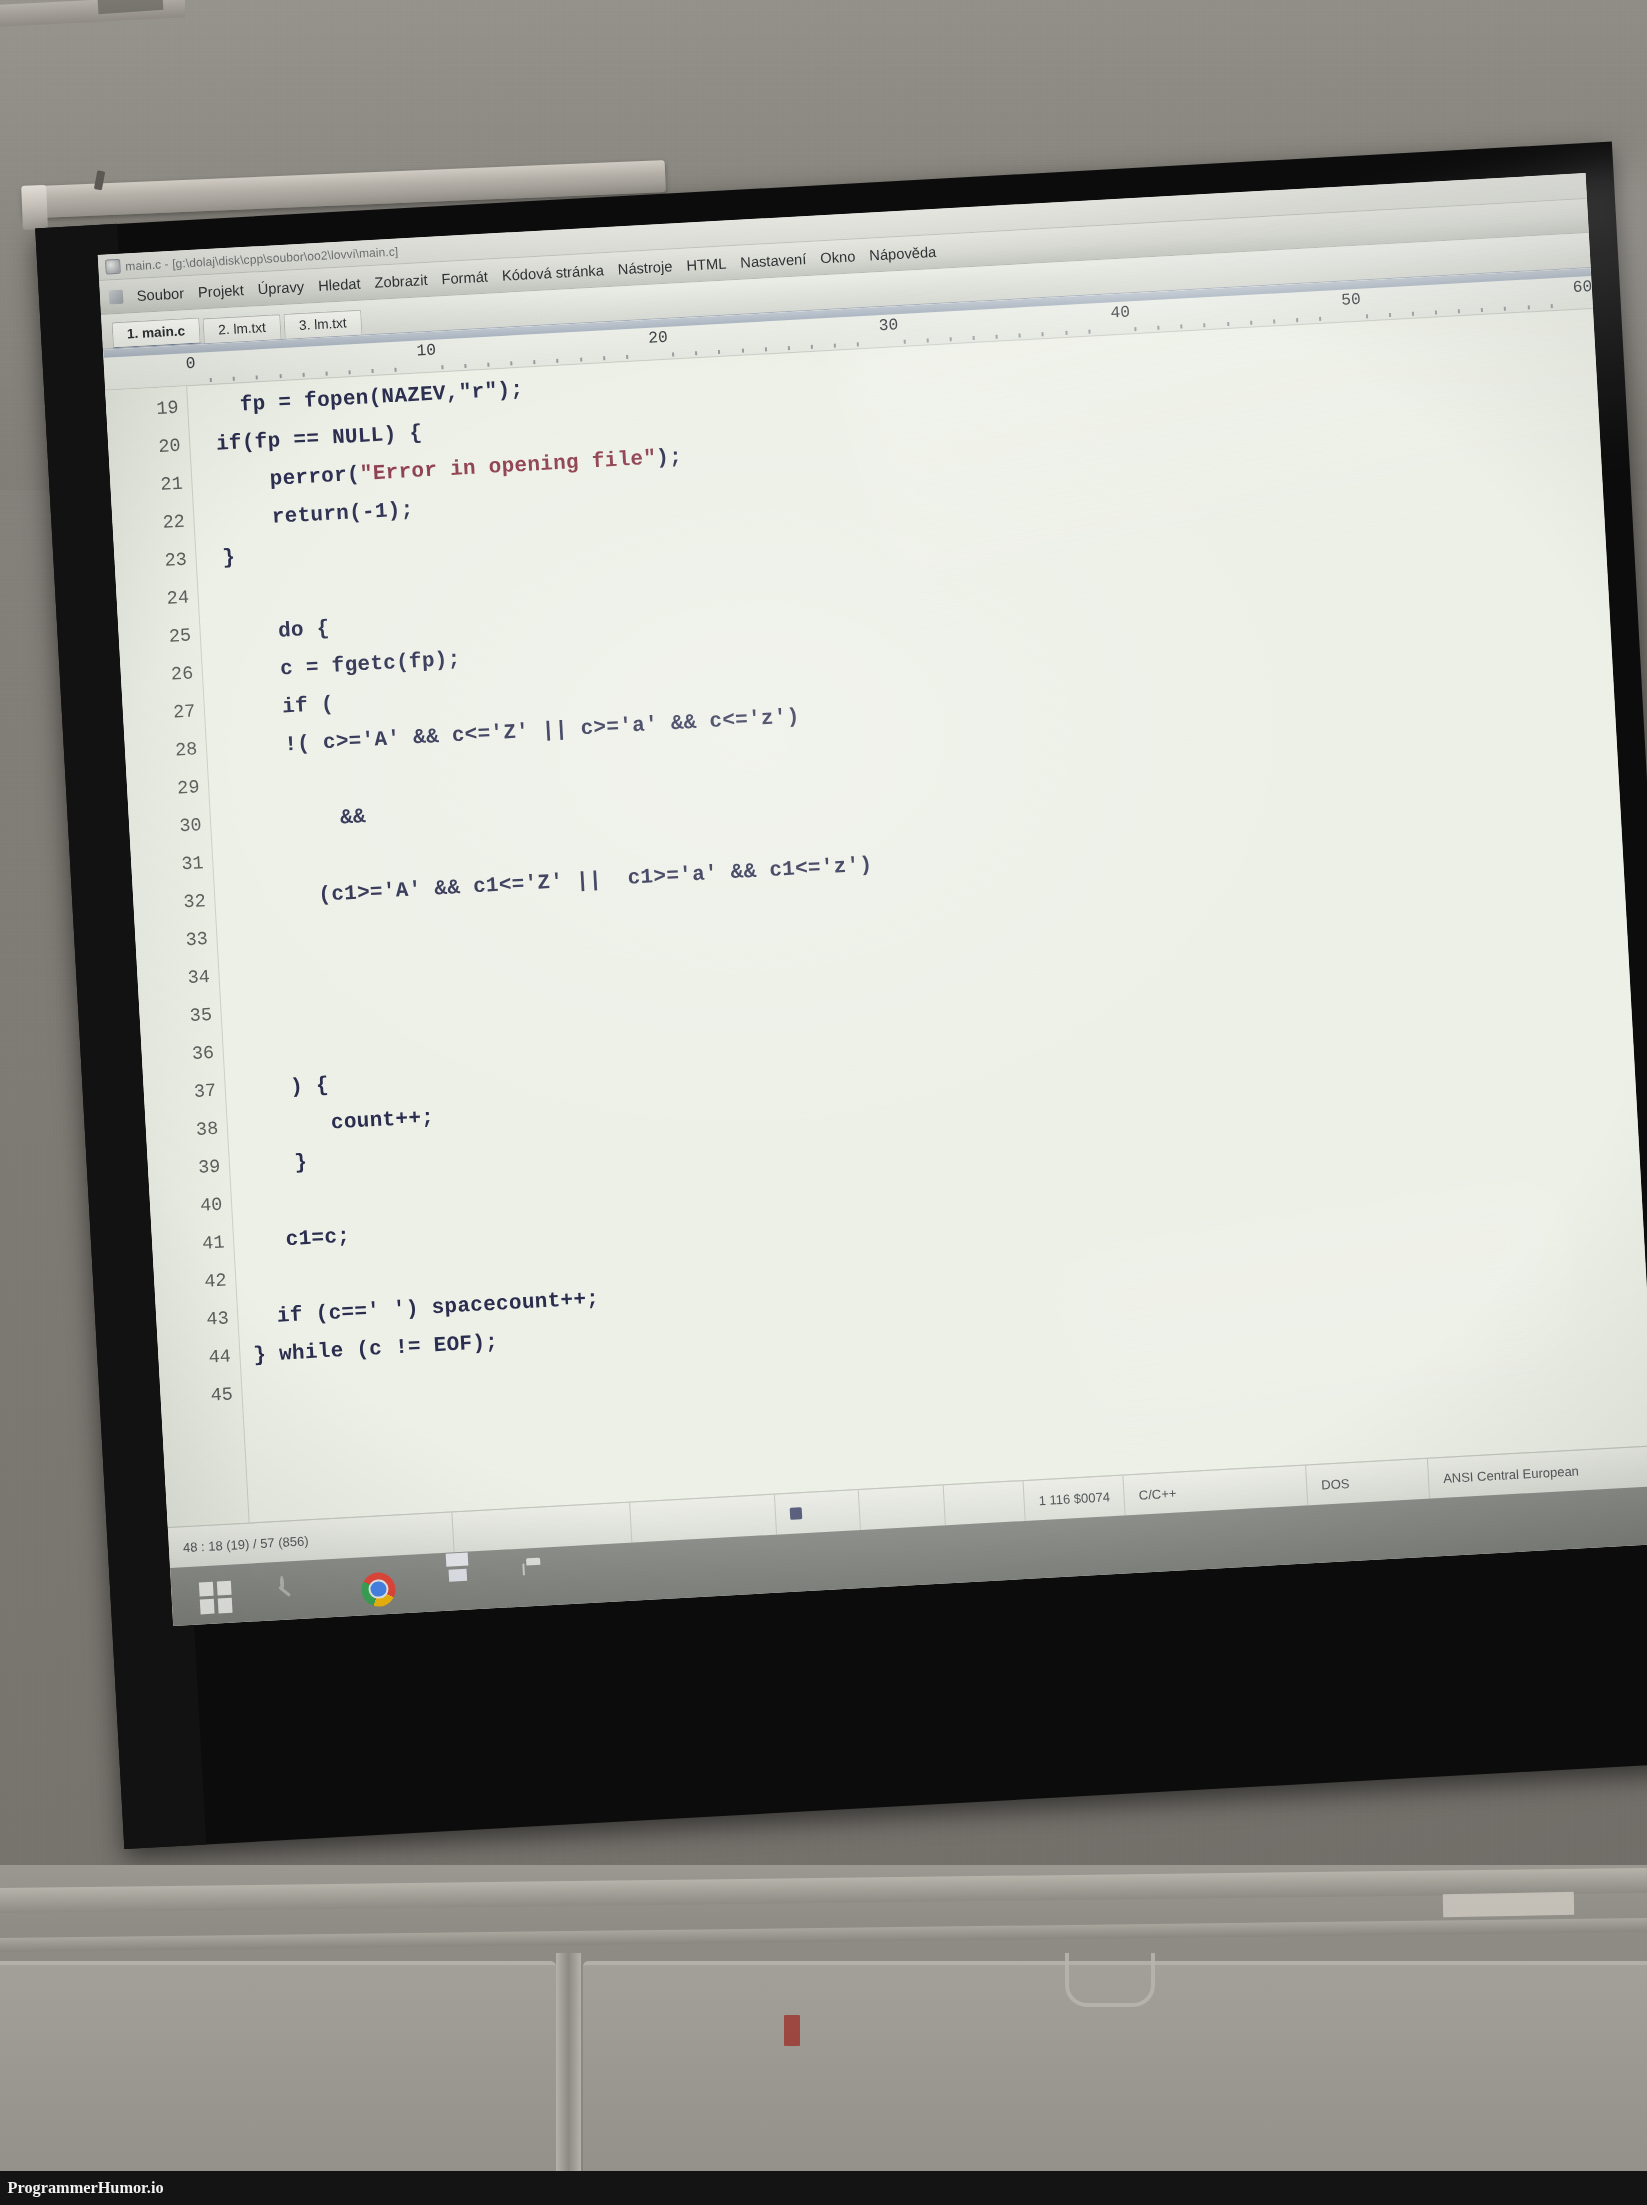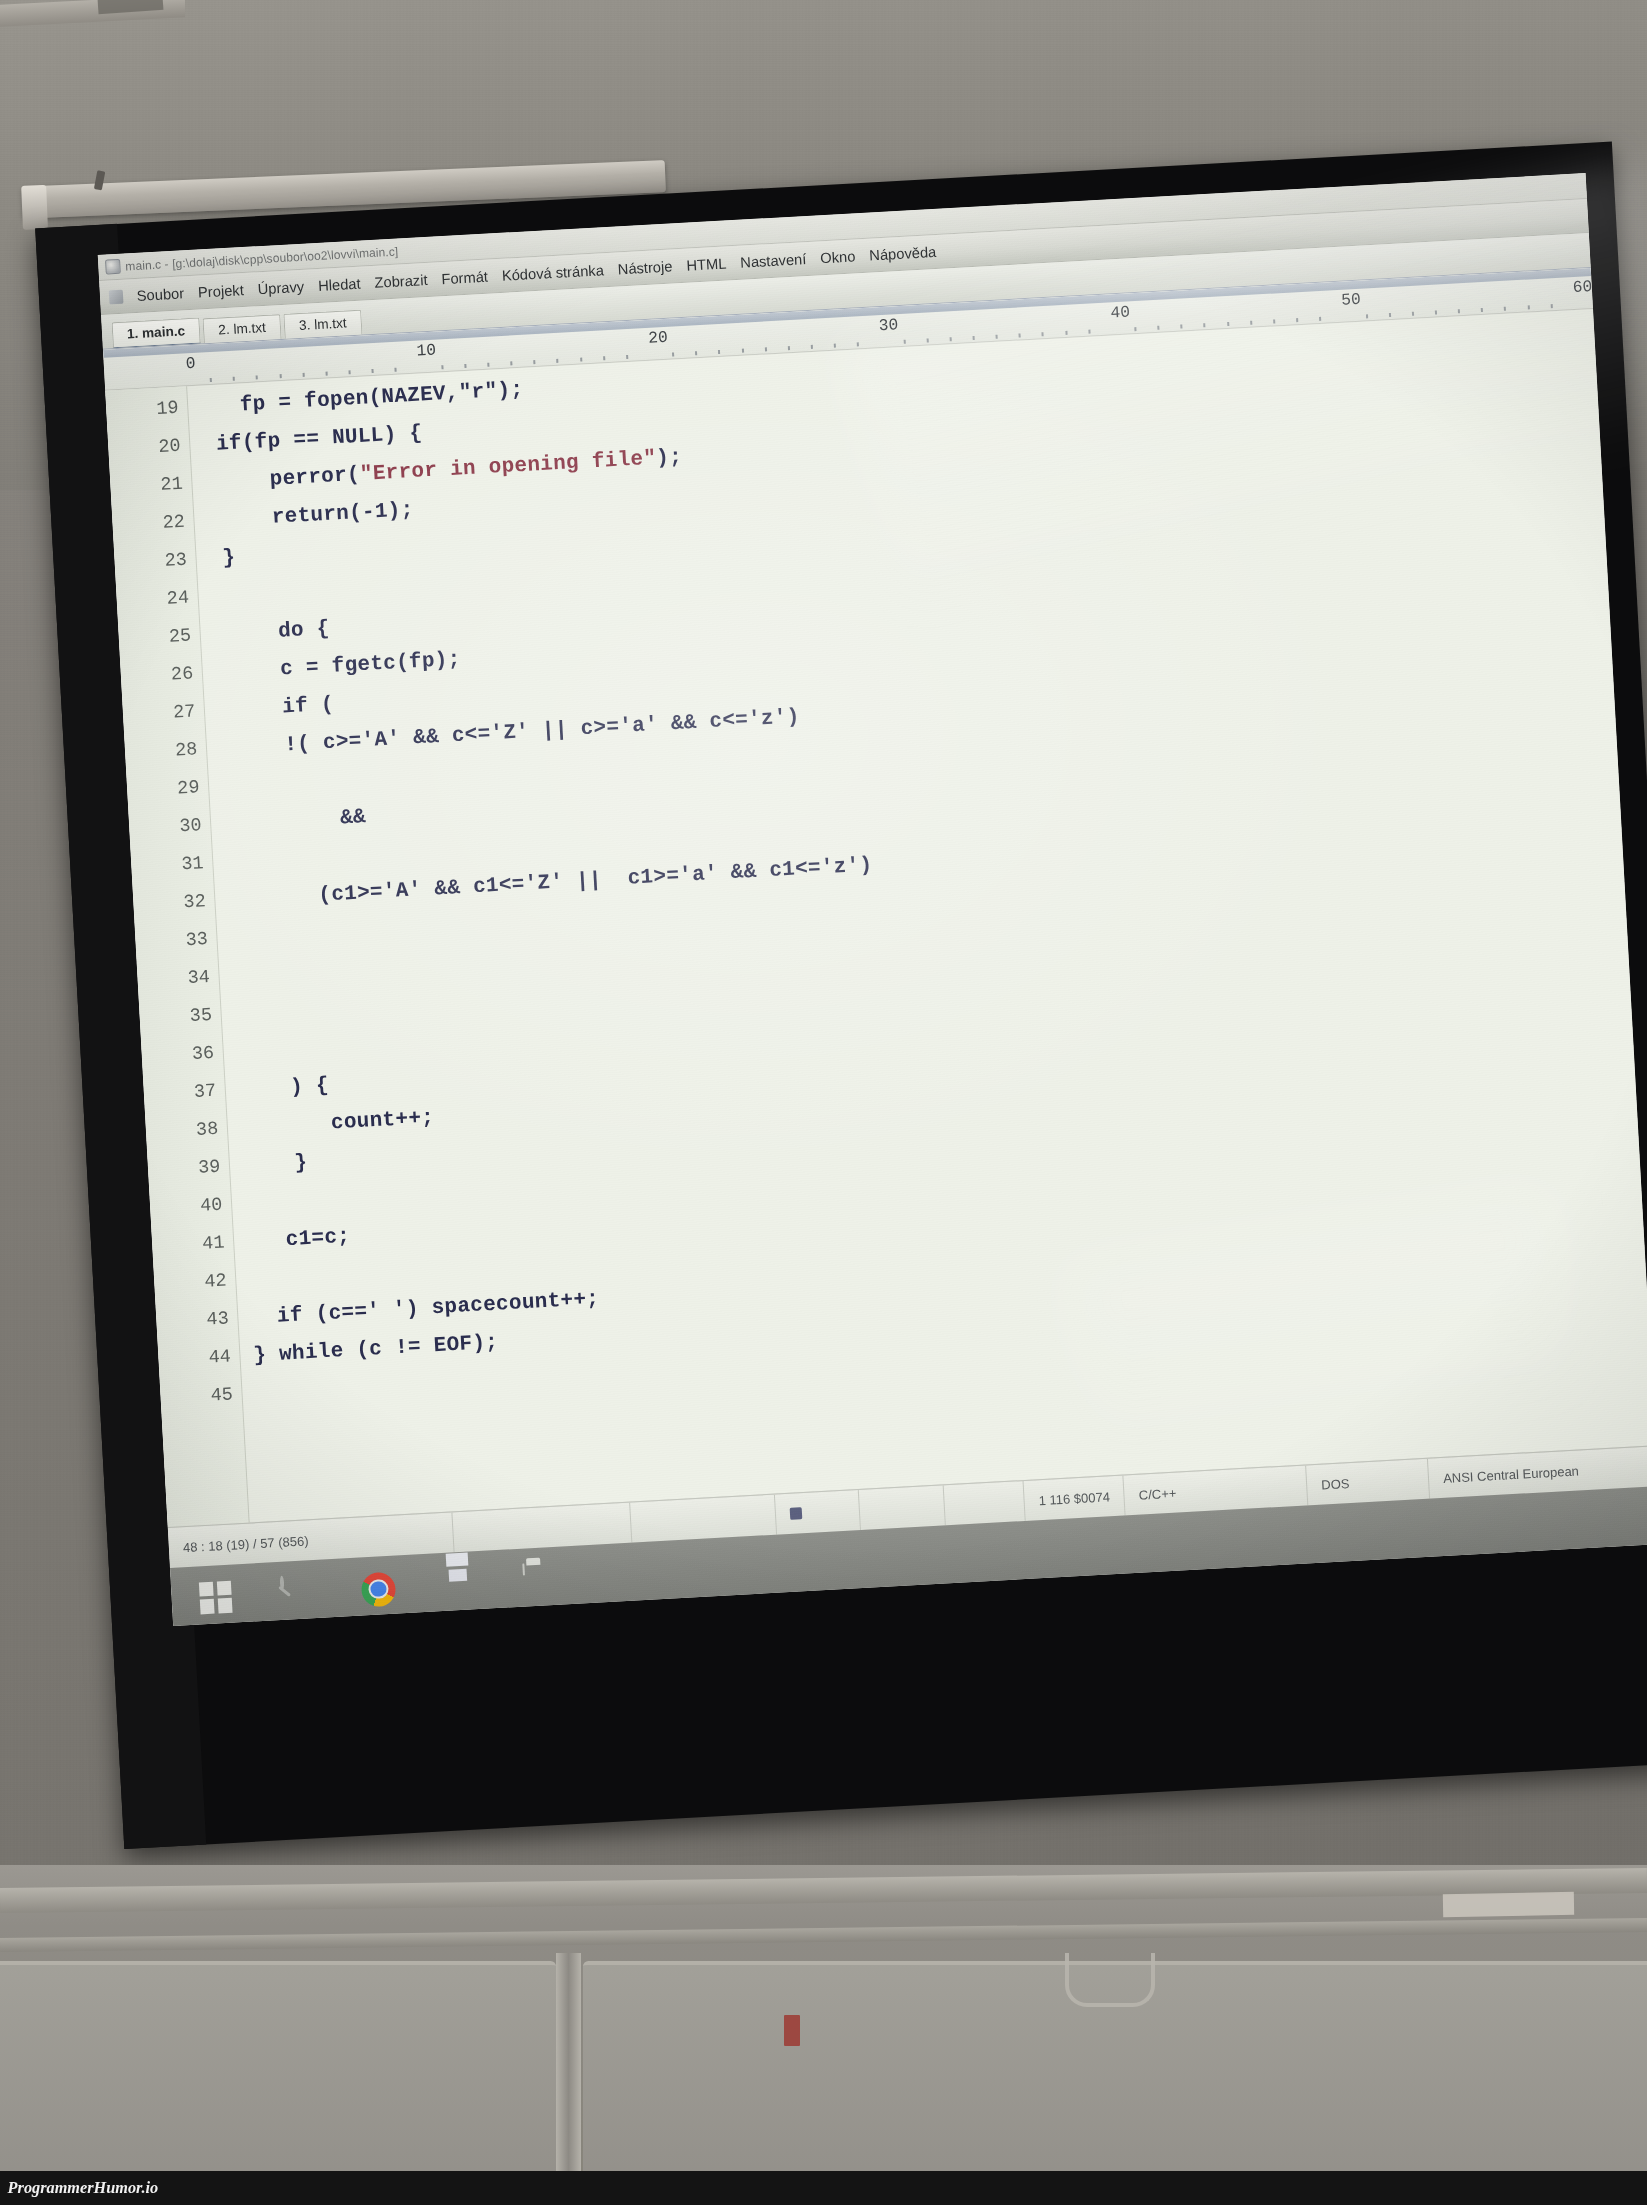--- a/index.html
+++ b/index.html
@@ -133,21 +133,21 @@
      background:linear-gradient(90deg,#b5b2aa,#8d8a84,#b5b2aa);}
   .hook{position:absolute;left:1065px;top:1953px;width:82px;height:50px;
      border:4.9px solid #b8b5ad;border-top:none;border-radius:0 0 22px 22px;opacity:.9;}
   .sticker{position:absolute;left:1443px;top:1893px;width:131px;height:23px;background:#cfcbc2;opacity:.8;
      font-size:7px;color:#7a3030;padding:2.2px;box-sizing:border-box;transform:rotate(-1deg);overflow:hidden;}
   .red-tag{position:absolute;left:784px;top:2015px;width:16.3px;height:30.5px;background:#9c3a32;opacity:.85;border-radius:1.1px;}
 
   
   .wm{position:absolute;left:0;bottom:0;width:1647px;height:34px;background:#141414;
      display:flex;align-items:center;}
-  .wm span{font-family:"Liberation Serif",serif;font-style:italic;font-weight:700;
+  .wm span{font-family:"Liberation Serif",serif;font-weight:700;
      font-size:16.3px;color:#f2f2f2;padding-left:7.6px;}
 
   
   .glare{position:absolute;pointer-events:none;z-index:62;}
   .glare.g1{left:817px;top:-163px;width:817px;height:283px;transform:rotate(-10deg);
      background:linear-gradient(180deg,rgba(255,255,255,.18),rgba(255,255,255,0));filter:blur(22px);}
   .glare.g2{left:980px;top:817px;width:490px;height:207px;transform:rotate(-6deg);
      background:linear-gradient(180deg,rgba(255,255,255,.12),rgba(255,255,255,0));filter:blur(27px);}
 </style>
 </head>

